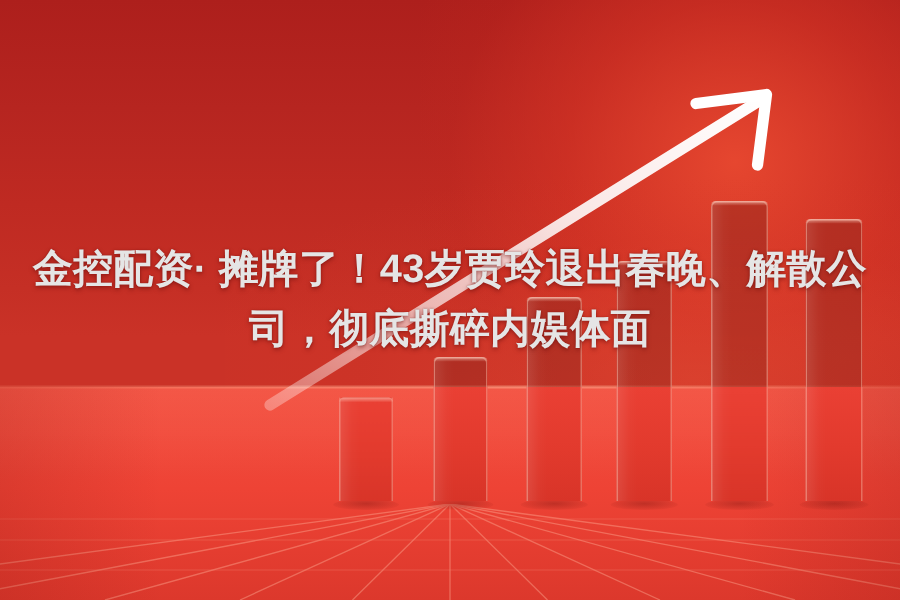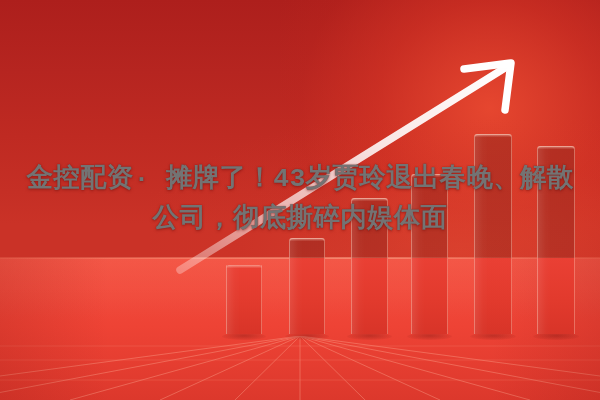--- a/index.html
+++ b/index.html
@@ -202,29 +202,28 @@
     flex-direction: column;
     align-items: center;
     justify-content: center;
     padding: 0 14px;
     box-sizing: border-box;
     pointer-events: none;
   }
   .headline-inner {
     width: 100%;
     text-align: center;
-    color: #737373;
+    color: #e5e5e5;
     font-size: 26.5px;
     font-weight: bold;
     line-height: 1.52;
     letter-spacing: 0.3px;
     text-shadow: 0 1px 3px rgba(110,15,12,0.55),
                  0 0 1px rgba(110,15,12,0.6);
     transform: translateY(-1px);
-    font-family: Liberation Mono, monospace;
   }
 </style>
 </head>
 <body>
 
 <div id="stage">
 
   <div class="bg-base"></div>
   <div class="bg-glow"></div>
   <div class="bg-glow2"></div>

